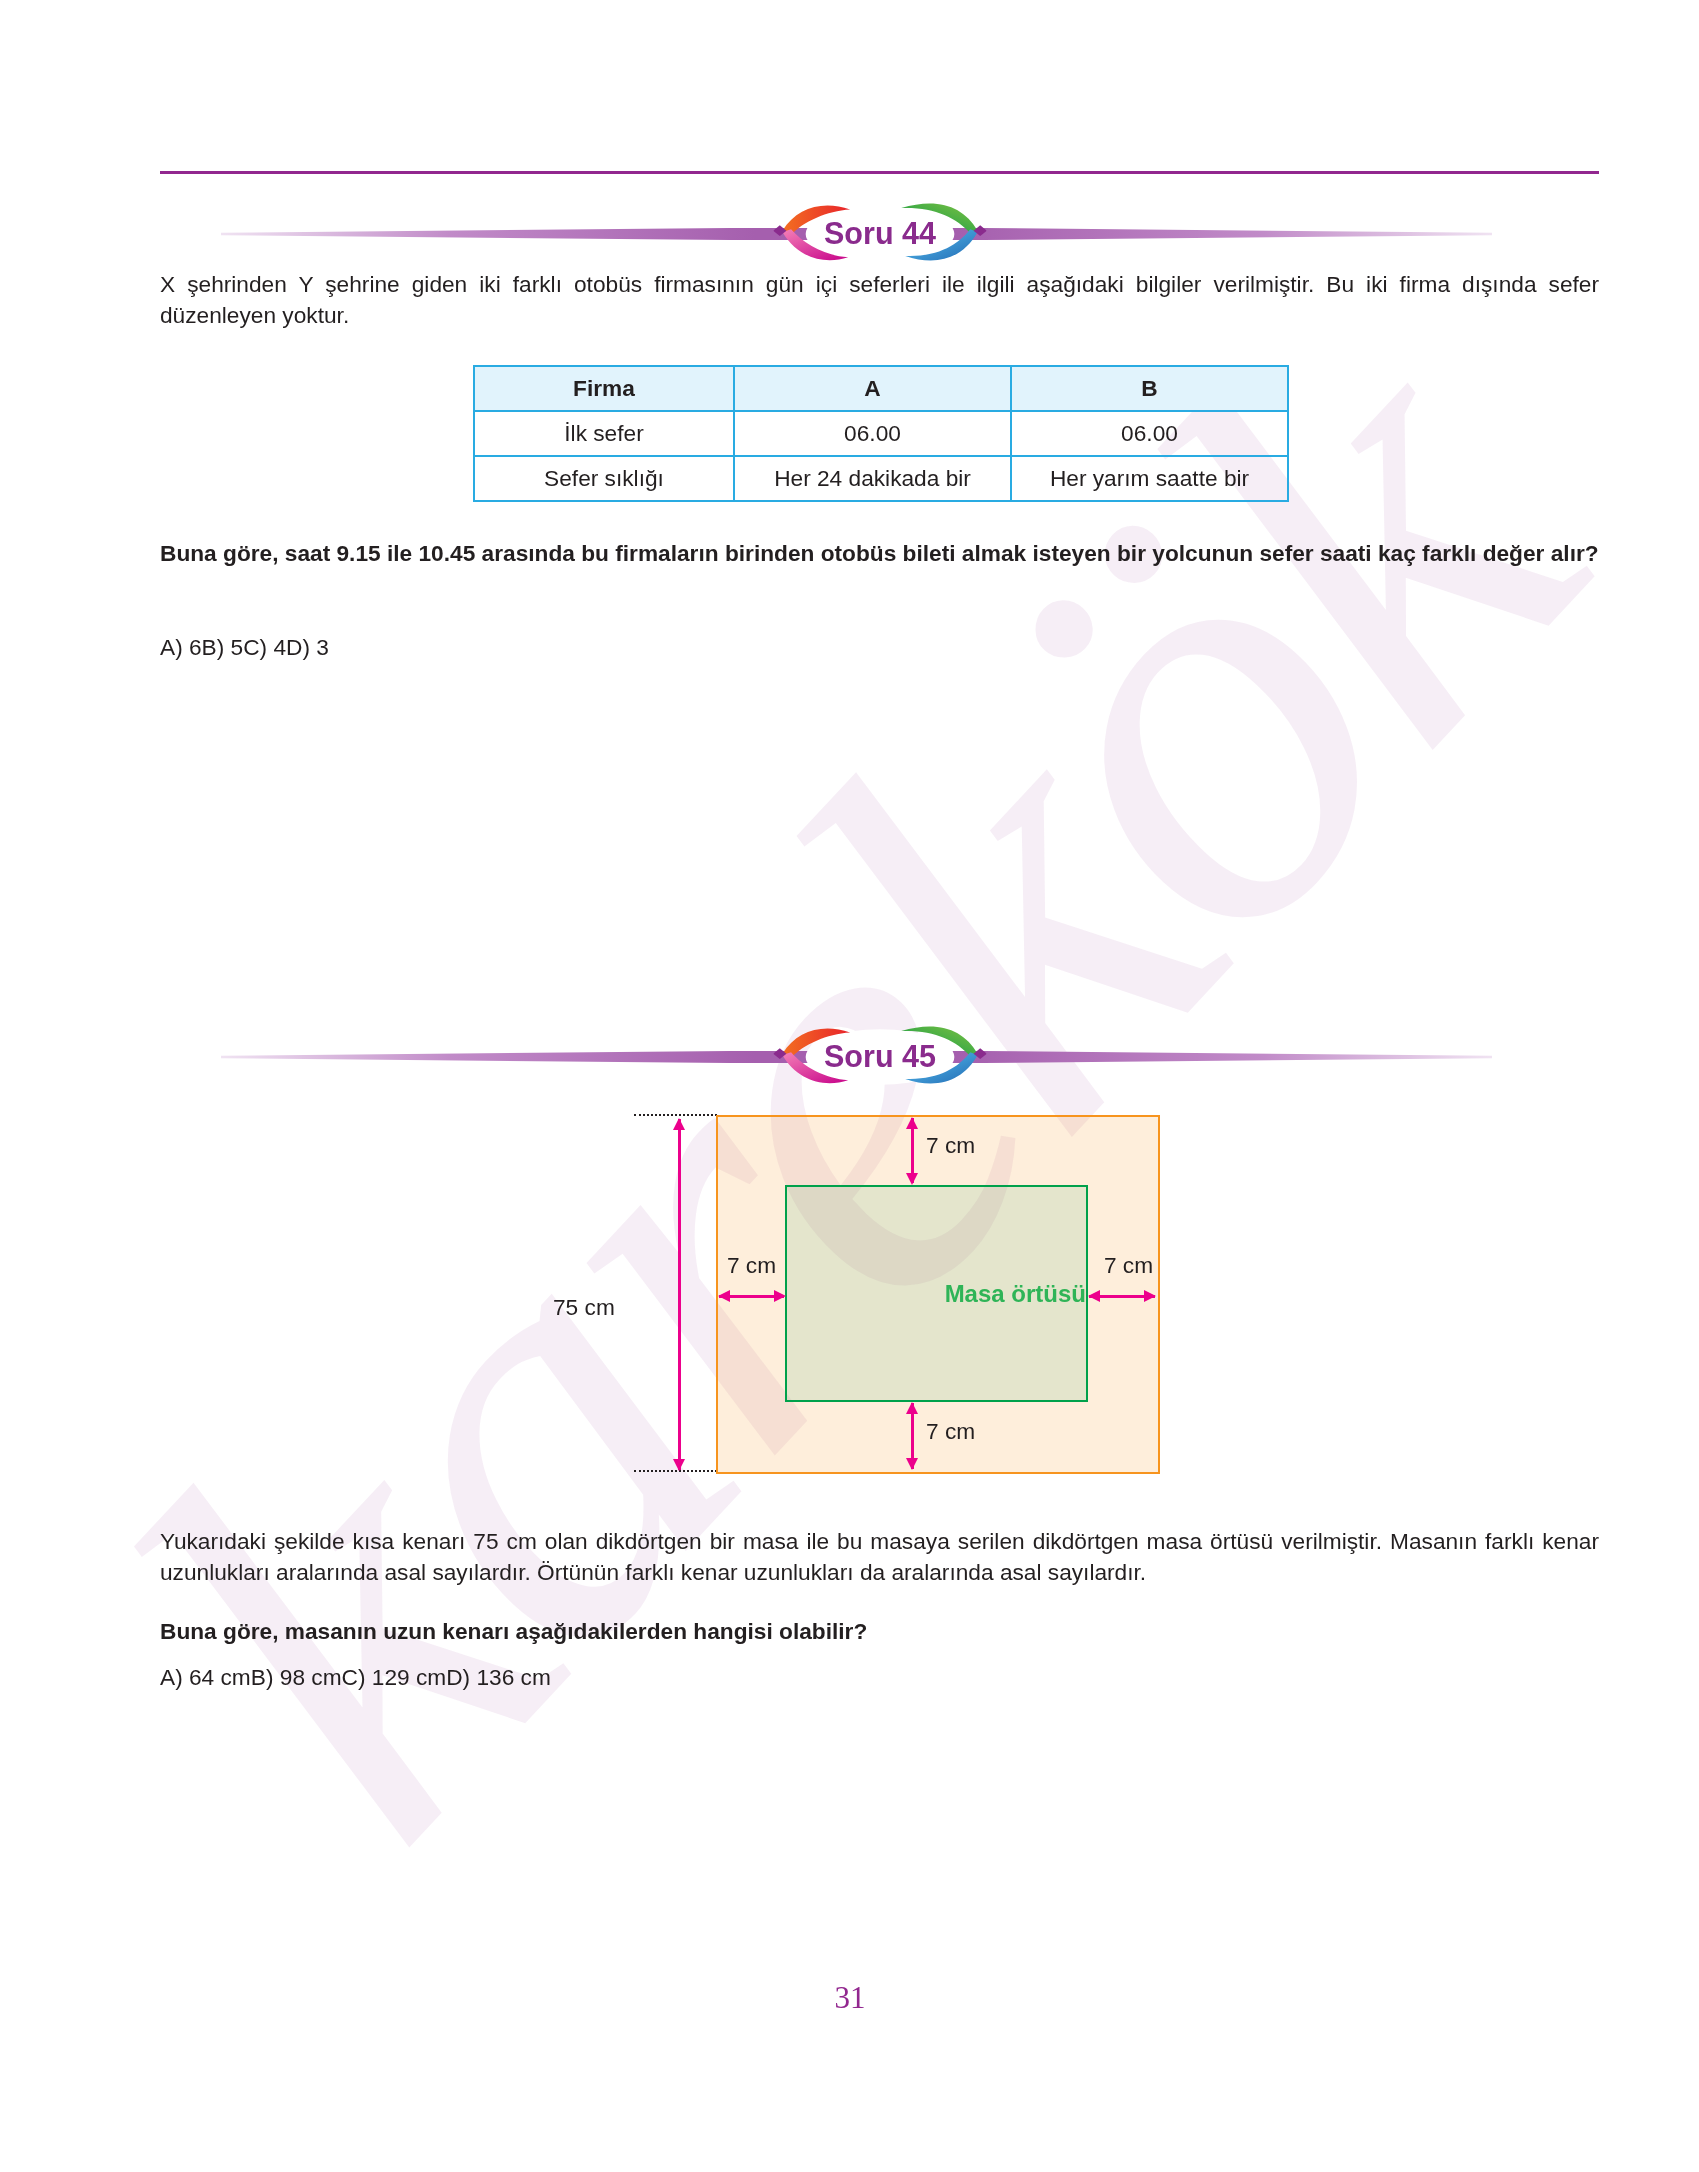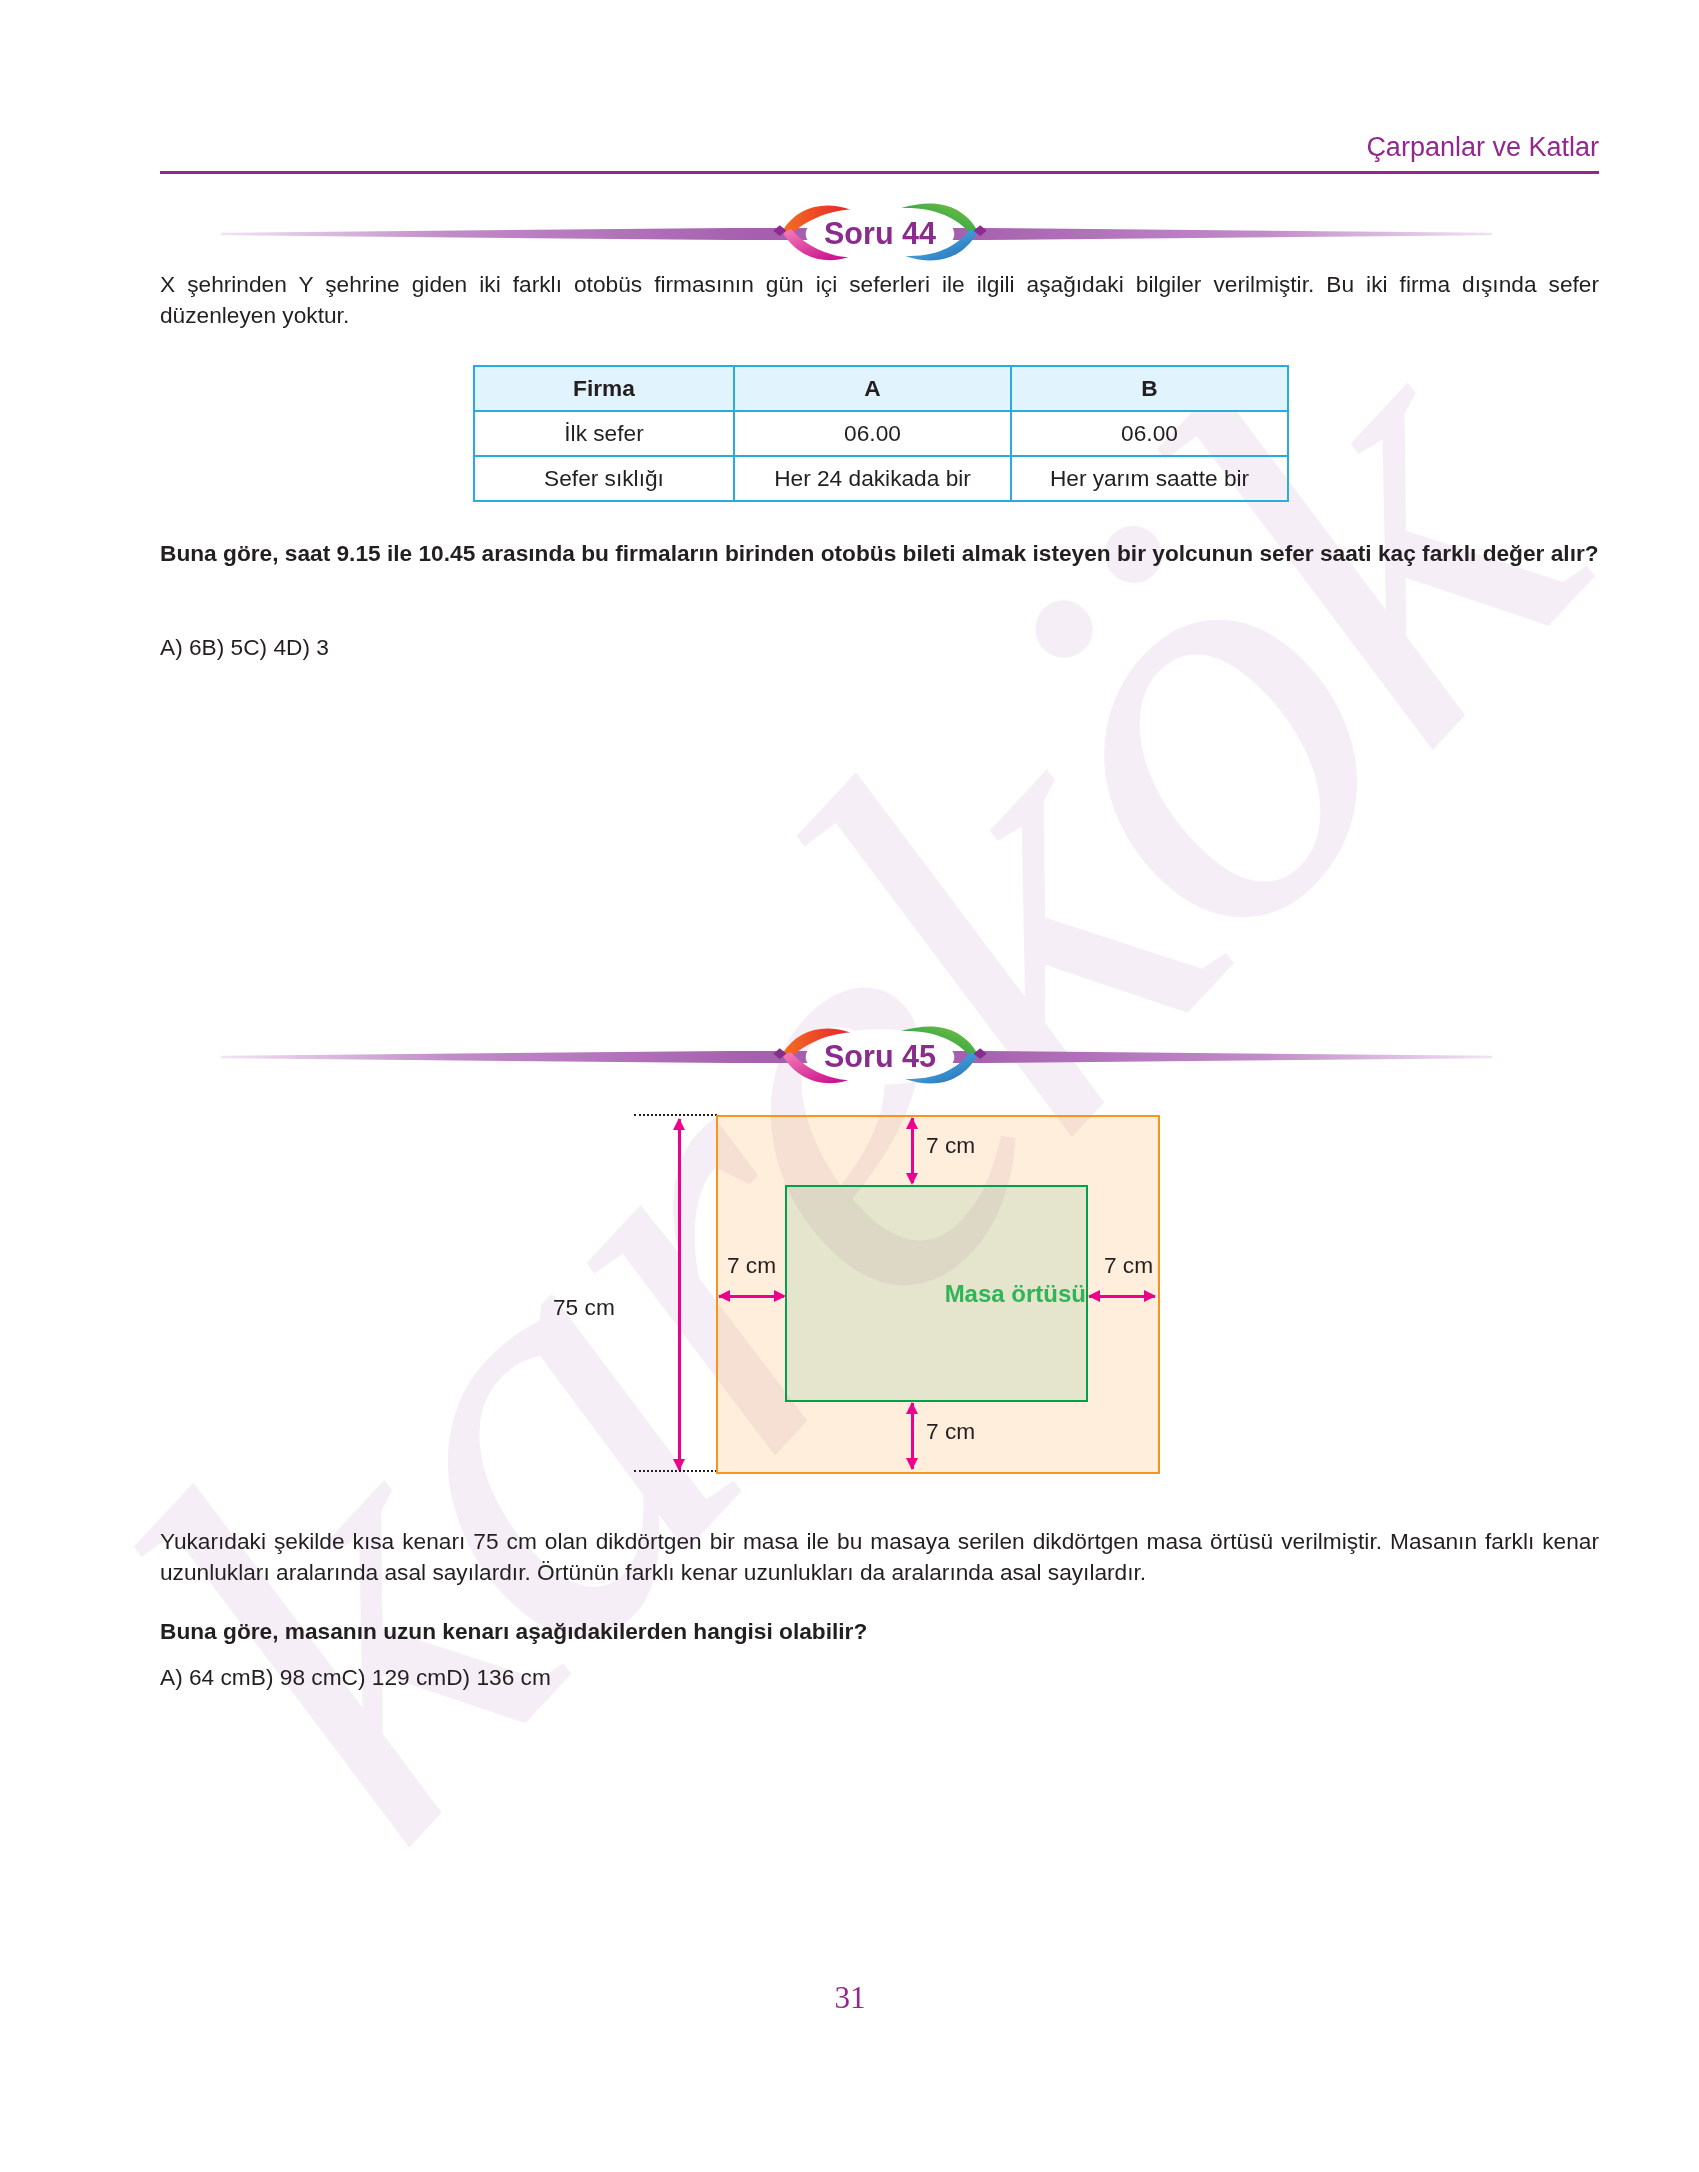--- a/index.html
+++ b/index.html
@@ -86,21 +86,20 @@
     font-family:"Liberation Serif", serif; font-size:31px; color:#92278F; z-index:1;
   }
 </style>
 </head>
 <body>
 
 <div class="page">
 
   <div class="watermark">karekök</div>
 
-  <div class="chapter-title">Çarpanlar ve Katlar</div>
   <div class="header-rule"></div>
 
   <div class="divider divider-44">
     <div class="divider-band"></div>
     <svg class="badge-svg" width="213" height="73" viewBox="0 0 320 110">
       <defs>
         <linearGradient id="gRed" x1="0" y1="0" x2="1" y2="0">
           <stop offset="0" stop-color="#F36F21"></stop>
             <stop offset="1" stop-color="#E8232B"></stop>
         </linearGradient>

